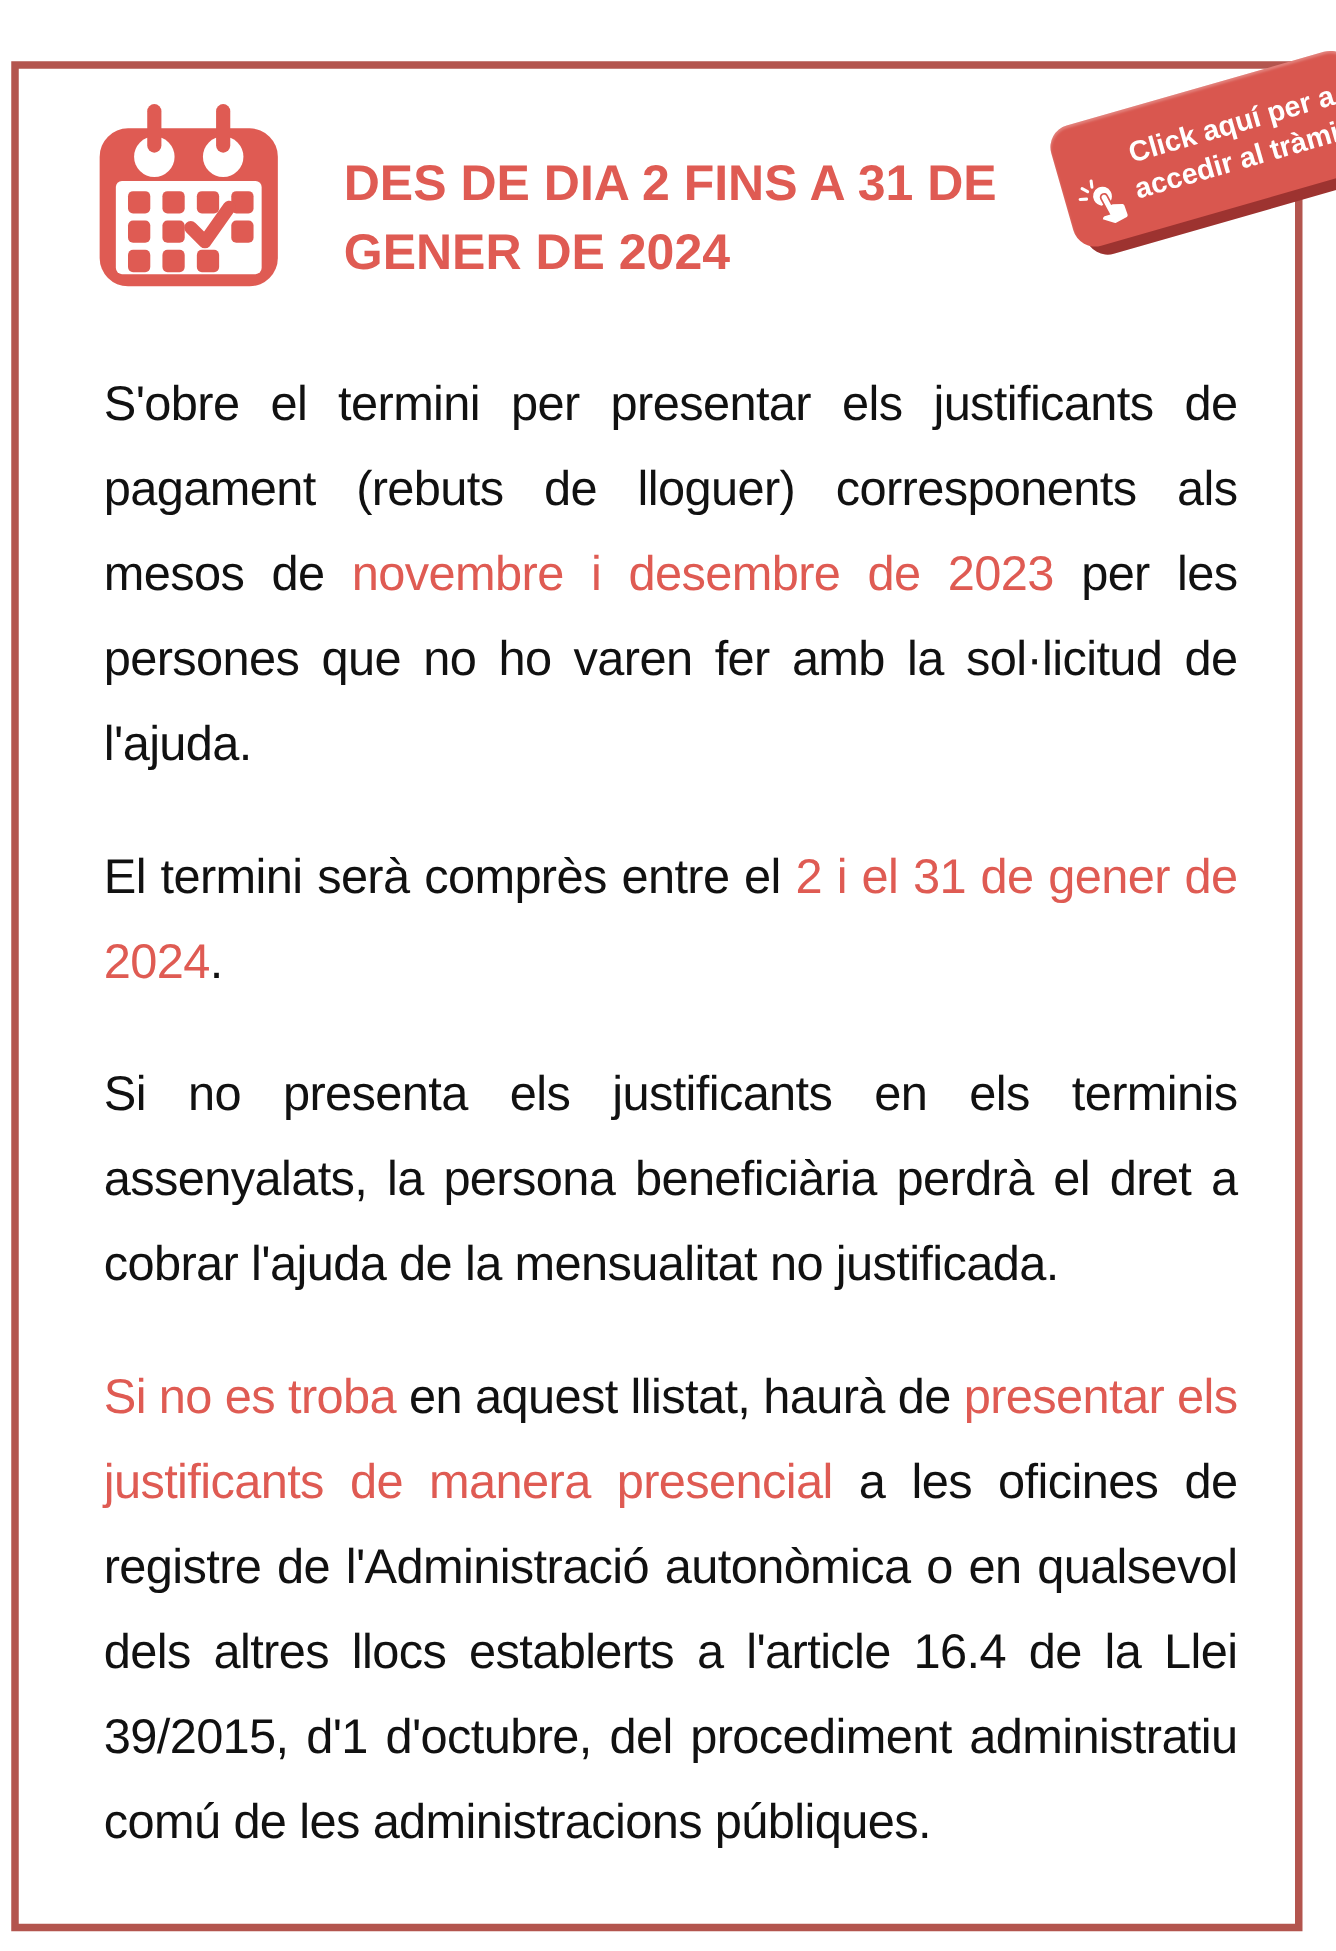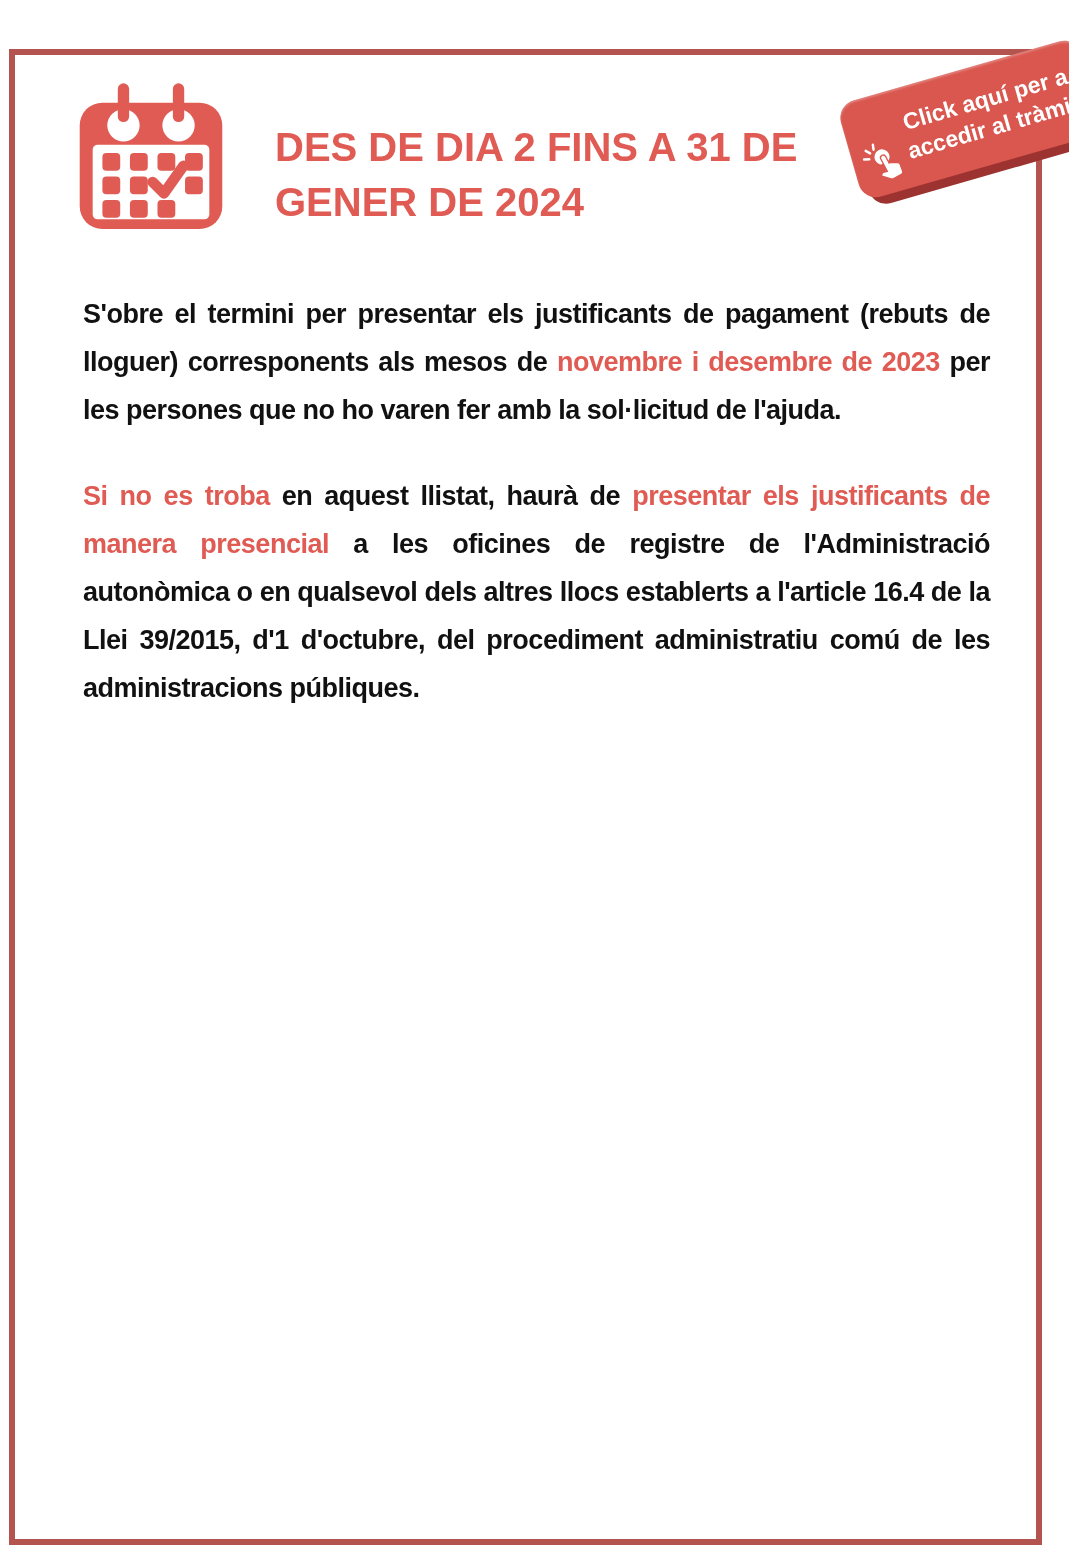--- a/index.html
+++ b/index.html
@@ -49,21 +49,21 @@
   }
   .cta .hand{position:absolute;left:8px;bottom:10px;width:46px;height:46px;}
 
   
   .content{
     position:absolute;left:83px;top:266px;width:907px;
     color:var(--ink);
   }
   .para{
     margin:38px 0 0 0;
-    font-size:27px;line-height:48px;font-weight:700;letter-spacing:-0.5px;
+    font-size:39px;line-height:68px;font-weight:400;letter-spacing:-0.5px;
     text-align:justify;
   }
   .para:first-child{margin-top:0;}
   .hl{color:var(--accent);}
 </style>
 </head>
 <body>
 
 <div class="page">
 
@@ -112,16 +112,18 @@
           </g>
         </svg>
       </span>
       <span>Click aquí per a</span>
       <span>accedir al tràmit</span>
     </div>
   </div>
 
   <div class="content">
       <p class="para"><span>S'obre el termini per presentar els justificants de pagament (rebuts de lloguer) corresponents als mesos de </span><span class="hl">novembre i desembre de 2023</span><span> per les persones que no ho varen fer amb la sol·licitud de l'ajuda.</span></p>
+      <p class="para"><span>El termini serà comprès entre el </span><span class="hl">2 i el 31 de gener de 2024</span><span>.</span></p>
+      <p class="para"><span>Si no presenta els justificants en els terminis assenyalats, la persona beneficiària perdrà el dret a cobrar l'ajuda de la mensualitat no justificada.</span></p>
       <p class="para"><span class="hl">Si no es troba</span><span> en aquest llistat, haurà de </span><span class="hl">presentar els justificants de manera presencial</span><span> a les oficines de registre de l'Administració autonòmica o en qualsevol dels altres llocs establerts a l'article 16.4 de la Llei 39/2015, d'1 d'octubre, del procediment administratiu comú de les administracions públiques.</span></p>
     </div>
 
 </div>
 
 </body></html>

